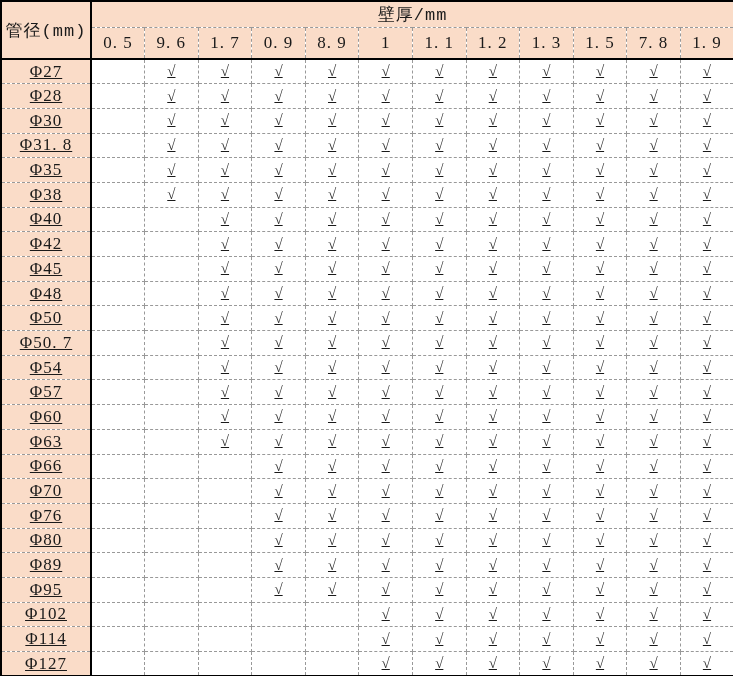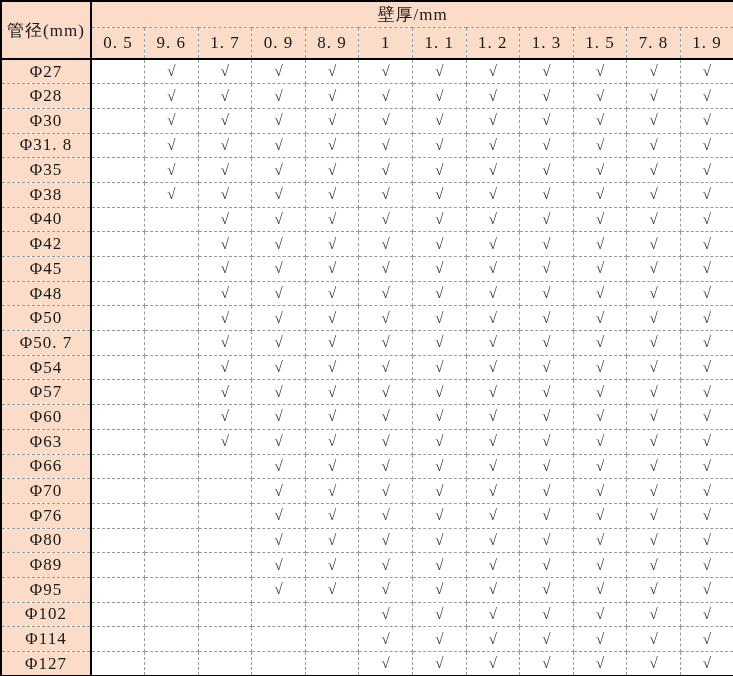--- a/index.html
+++ b/index.html
@@ -33,24 +33,24 @@
   }
   th.corner{
     border-right:2px solid var(--solid);
     border-bottom:2px solid var(--solid);
     font-size:17px;
   }
   th.group{
     border-bottom:1px dashed var(--grid);
     font-size:17px;
   }
-  thead tr.group-row{height:26px;}
+  thead tr.group-row{height:26px;font-family:Liberation Mono, monospace;}
   thead tr.num-row{height:32px;}
   thead tr.num-row th{border-bottom:2px solid var(--solid);}
-  tbody tr{height:24.7px;}
+  tbody tr{height:24.7px;text-decoration:underline;}
   tbody th{
     background:var(--header-bg);
     border-right:2px solid var(--solid);
     font-weight:normal;
     font-size:17px;
     letter-spacing:1px;
   }
   tbody td{
     background:#ffffff;
     font-size:15px;

